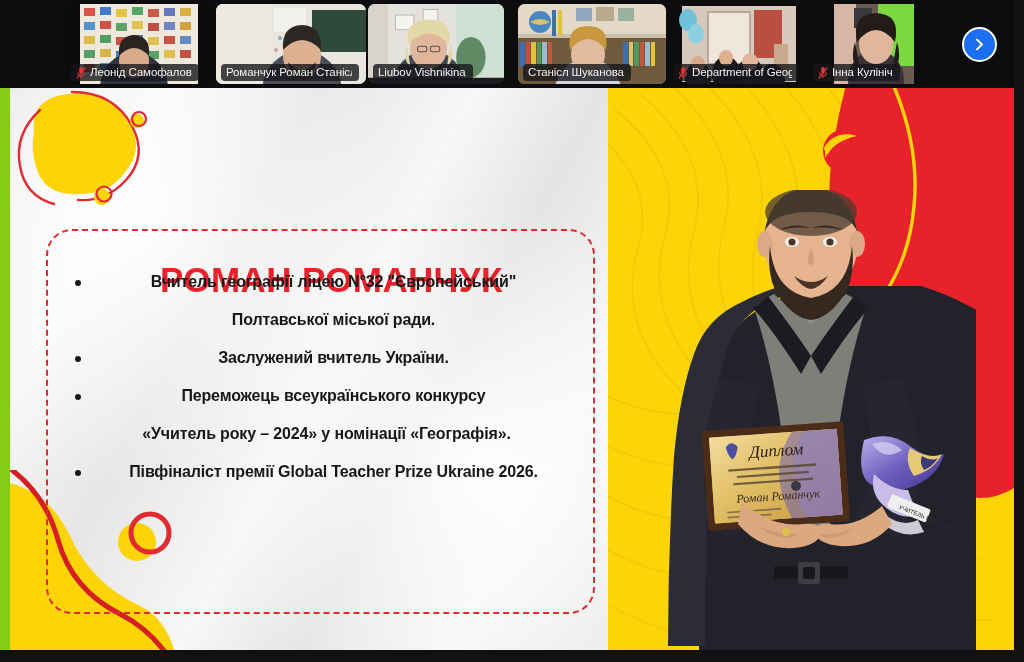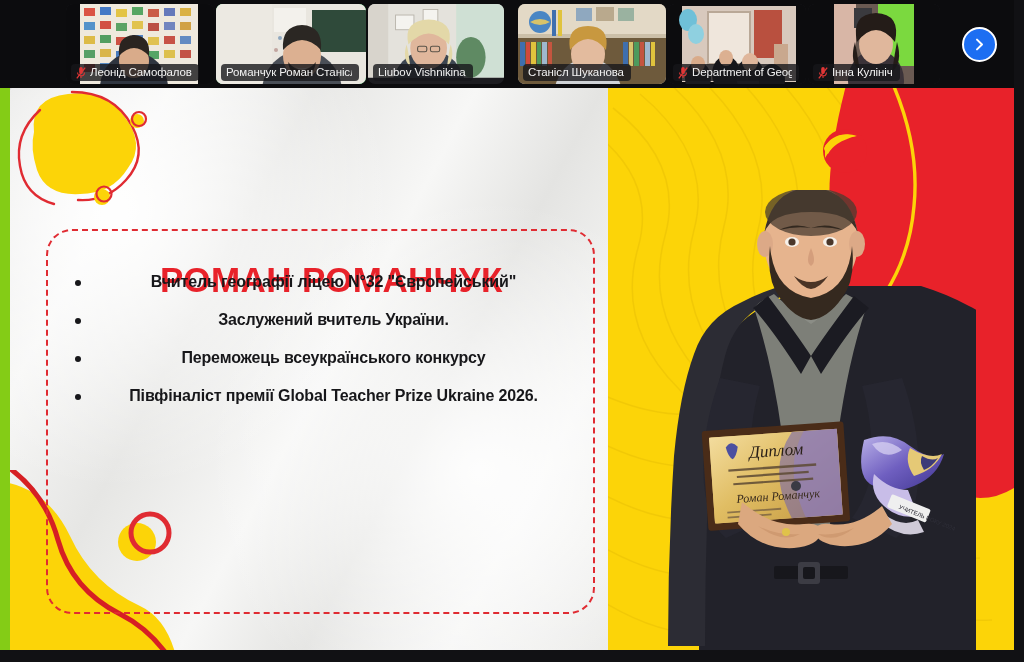--- a/index.html
+++ b/index.html
@@ -410,22 +410,24 @@
       <path d="M8 0 q34 26 46 70 q14 50 62 74 q28 14 48 42" stroke="#d61f24" stroke-width="5" fill="none" stroke-linecap="round"></path>
       <circle cx="133" cy="72" r="19" fill="#fcd408"></circle>
       <circle cx="146" cy="63" r="19" fill="none" stroke="#e02b32" stroke-width="5"></circle>
     </svg>
 
     <div id="title">РОМАН РОМАНЧУК</div>
 
     <div id="bullet-box">
       <ul id="bullet-list">
         <li class="bline lead">Вчитель географії ліцею N°32 "Європейський"</li>
+        <li class="bline cont">Полтавської міської ради.</li>
         <li class="bline lead">Заслужений вчитель України.</li>
         <li class="bline lead">Переможець всеукраїнського конкурсу</li>
+        <li class="bline nobul">«Учитель  року – 2024» у номінації «Географія».</li>
         <li class="bline lead">Півфіналіст премії Global Teacher Prize Ukraine 2026.</li>
       </ul>
     </div>
 
     <div id="right-panel">
 
       <svg id="contours" viewBox="0 0 406 562" preserveAspectRatio="none">
         <g fill="none" stroke="#e8bf06" stroke-width="1.6">
           <path d="M-20 40 q70 50 50 120 q-22 78 40 140 q60 60 30 140 q-26 70 20 140"></path>
           <path d="M5 20 q72 56 52 128 q-22 80 42 146 q62 62 32 144 q-26 70 18 134"></path>

